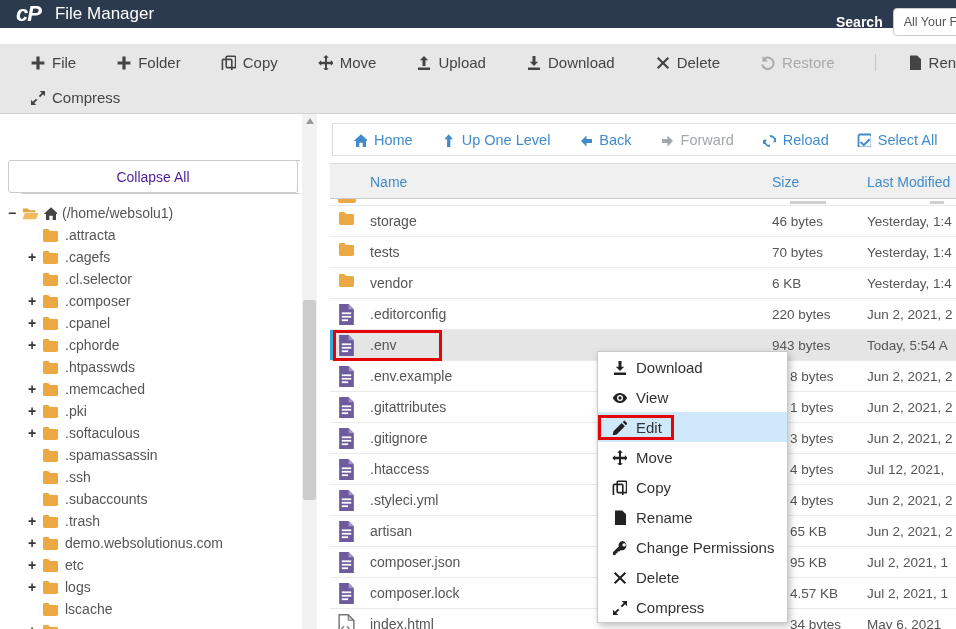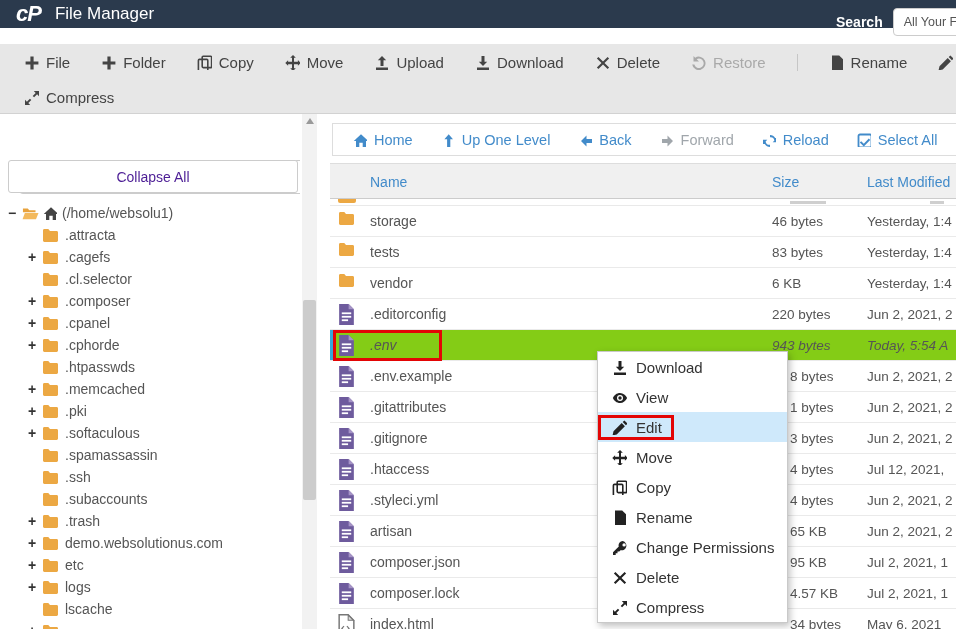--- a/index.html
+++ b/index.html
@@ -12,21 +12,21 @@
   
   .hdr { position:absolute; left:0; top:0; width:100%; height:28px; background:#2b3a4d; display:flex; align-items:center; }
   .logo { color:#fff; font-weight:bold; font-style:italic; font-size:22px; margin-left:16px; letter-spacing:-1px; }
   .hdr-title { color:#fff; font-size:17px; margin-left:14px; }
   .hdr-right { position:absolute; left:836px; top:0; height:44px; display:flex; align-items:center; }
   .search-label { color:#fff; font-size:14px; font-weight:bold; margin-right:10px; }
   .search-box { background:#fff; border:1px solid #ccc; border-radius:4px; height:28px; width:130px; font-size:12.5px; color:#555; display:flex; align-items:center; padding-left:10px; white-space:nowrap; overflow:hidden; }
 
   
   .toolbar { position:absolute; left:0; top:44px; width:100%; height:70px; background:#e7e7e7; border-bottom:1px solid #d2d2d2; }
-  .tb-row { display:flex; align-items:center; gap:31px; padding-left:24px; height:37px; white-space:nowrap; }
+  .tb-row { display:flex; align-items:center; gap:40px; padding-left:30px; height:37px; white-space:nowrap; }
   .tb-row.r2 { height:32px; }
   .tb-item { display:inline-flex; align-items:center; gap:7px; font-size:15px; color:#444; cursor:pointer; }
   .tb-item[data-item-disabled="true"] { color:#a9a9a9; }
   .tb-item[data-item-sep_before="true"]::before { content:""; align-self:stretch; border-left:1px solid #c6c6c6; margin-right:24px; }
 
   
   .sidebar { position:absolute; left:0; top:114px; width:300px; height:515px; background:#fff; overflow:hidden; }
   .pathbar { position:absolute; left:20px; top:6px; width:290px; height:22px; display:flex;margin-top:40px; }
   .home-btn { width:34px; height:34px; background:#eee; border:1px solid #ccc; border-right:none; border-radius:3px 0 0 3px; display:flex; align-items:center; justify-content:center; color:#555; cursor:pointer; }
   .path-input { flex:1; height:34px; border:1px solid #ccc; font-size:14px; color:#555; padding-left:10px; font-family:"Liberation Sans",sans-serif; outline:none; }
@@ -58,21 +58,21 @@
   .thead span { position:absolute; top:0; line-height:36px; font-size:14px; color:#428bca; cursor:pointer; }
   .th-name { left:40px; } .th-size { left:442px; } .th-mod { left:537px; }
 
   .sliver { position:absolute; left:0; top:85px; width:626px; height:7px; overflow:hidden; border-bottom:1px solid #e9e9e9; }
   .sliver .fbtm { position:absolute; left:8px; top:-1px; width:18px; height:5px; background:#eca843; border-radius:0 0 2px 2px; }
   .sliver .txm1 { position:absolute; left:460px; top:2px; width:36px; height:3px; background:#cfcfcf; }
   .sliver .txm2 { position:absolute; left:600px; top:2px; width:14px; height:3px; background:#cfcfcf; }
 
   .rows { position:absolute; left:0; top:92px; width:626px; }
   .frow { position:relative; height:31px; border-bottom:1px solid #eaeaea; cursor:pointer; }
-  .frow[data-item-selected="true"] { background:#84cc16;font-style:italic; }
+  .frow[data-item-selected="true"] { background:#e5e5e5; }
   .frow[data-item-selected="true"]::before { content:""; position:absolute; left:0; top:0; bottom:0; width:4px; background:#35a8d9; }
   .frow[data-item-red_box="true"]::after { content:""; position:absolute; left:3px; top:0px; width:103px; height:25px; border:3px solid #e30505; z-index:60; }
   .frow .ficon { position:absolute; left:8px; top:5px; display:none; }
   .frow[data-item-type="folder"] .icon-folder { display:block; }
   .frow[data-item-type="file"] .icon-doc { display:block; }
   .frow[data-item-type="html"] .icon-html { display:block; }
   .fname { position:absolute; left:40px; line-height:31px; font-size:14px; color:#555; }
   .fsize { position:absolute; left:442px; line-height:31px; font-size:13.5px; color:#555; white-space:nowrap; }
   .frow[data-item-size_covered="true"] .fsize { left:460px; }
   .fdate { position:absolute; left:537px; line-height:31px; font-size:13.5px; color:#555; white-space:nowrap; }
@@ -472,21 +472,21 @@
           <span class="fname">storage</span>
           <span class="fsize">46 bytes</span>
           <span class="fdate">Yesterday, 1:4</span>
         </div>
         <div class="frow" data-item-type="folder" data-item-size="83 bytes">
           <svg class="ficon icon-folder fic" viewBox="0 0 16 14">
             <use href="#i-folder"></use>
           </svg>
 
           <span class="fname">tests</span>
-          <span class="fsize">83 bytes</span>
+          <span class="fsize">70 bytes</span>
           <span class="fdate">Yesterday, 1:4</span>
         </div>
         <div class="frow" data-item-type="folder" data-item-size="4 KB">
           <svg class="ficon icon-folder fic" viewBox="0 0 16 14">
             <use href="#i-folder"></use>
           </svg>
 
           <span class="fname">vendor</span>
           <span class="fsize">6 KB</span>
           <span class="fdate">Yesterday, 1:4</span>

